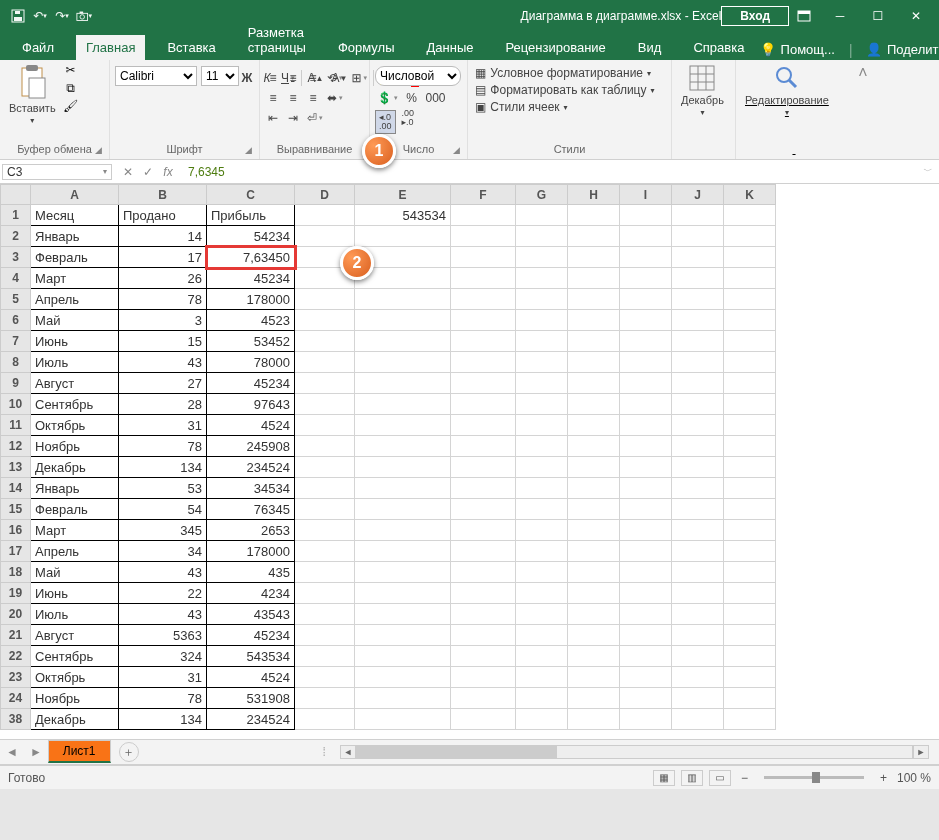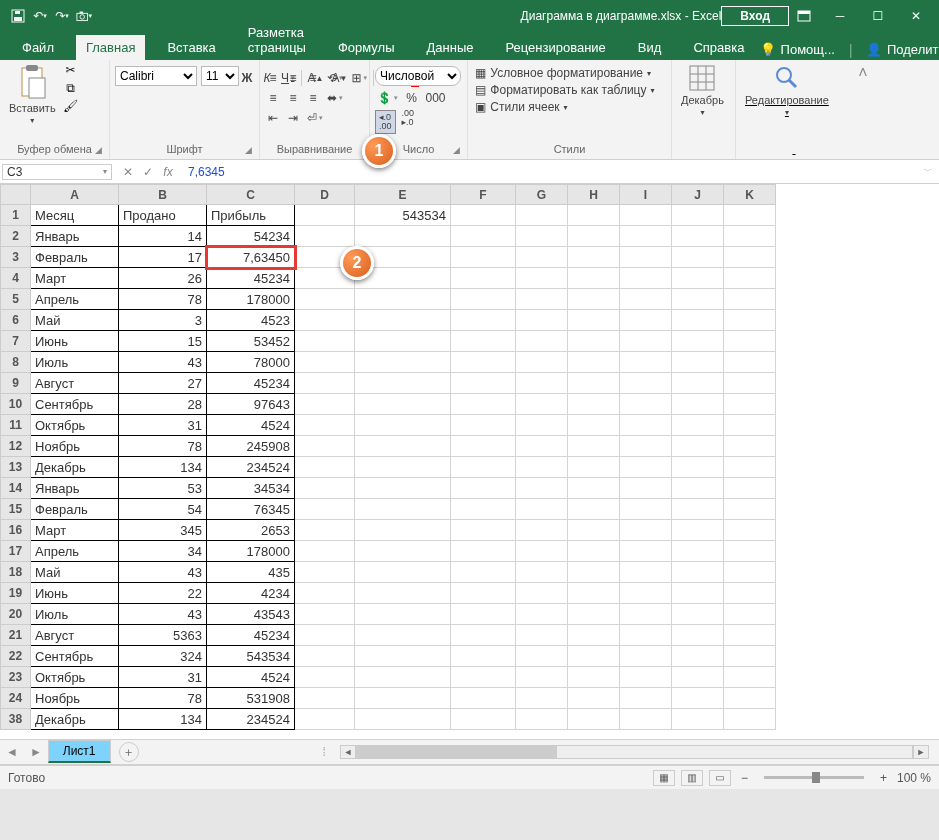--- a/index.html
+++ b/index.html
@@ -39,36 +39,36 @@
 .callout{position:absolute;width:34px;height:34px;border-radius:50%;background:radial-gradient(circle at 30% 30%,#ff9a56,#d95f1f);border:3px solid #fff;box-shadow:0 2px 5px rgba(0,0,0,.5);display:flex;align-items:center;justify-content:center;color:#fff;font-weight:bold;font-size:16px;z-index:50;}
 .styles-col{display:flex;flex-direction:column;gap:3px;padding:4px 2px;}
 .styles-col div{display:flex;align-items:center;gap:4px;font-size:12px;color:#444;cursor:pointer;white-space:nowrap;}
 
 .fbar{background:#fff;border-bottom:1px solid #d0d0d0;display:flex;align-items:center;height:24px;font-size:12px;padding-right:4px;}
 .namebox{width:110px;border:1px solid #ccc;background:#fff;margin:2px;display:flex;align-items:center;padding:0 4px;color:#333;}
 .namebox::after{content:'▾';font-size:8px;color:#888;margin-left:auto;}
 .fbtns{display:flex;gap:4px;padding:0 6px;color:#888;}
 .fbtns span{cursor:pointer;width:16px;text-align:center;}
 .fx{font-style:italic;}
-.finput{flex:1;padding:0 6px;color:#1d4ed8;}
+.finput{flex:1;padding:0 6px;color:#4d7c0f;}
 .fbar .drop{width:14px;text-align:center;color:#888;font-size:9px;cursor:pointer;}
 
 .gridwrap{background:#fff;height:555px;overflow:hidden;position:relative;}
 table.grid{border-collapse:collapse;font-size:13px;color:#333;}
 .chd{background:#e6e6e6;border:1px solid #ccc;text-align:center;font-size:12px;color:#555;height:20px;}
 .rhd{background:#e6e6e6;border:1px solid #ccc;text-align:center;font-size:12px;color:#555;width:30px;}
 td.cell{border:1px solid #d4d4d4;height:21px;padding:0 4px;white-space:nowrap;}
 td.bordered{border:1px solid #000;}
 .tr{text-align:right;}
 .selcell{outline:3px solid #e53935;outline-offset:-1px;position:relative;z-index:10;}
 .corner{background:#e6e6e6;border:1px solid #ccc;}
 
 .sheettabs{background:#f3f3f3;border-top:1px solid #d0d0d0;border-bottom:1px solid #d0d0d0;height:26px;display:flex;align-items:center;font-size:12px;}
 .sheettabs .nav{padding:0 6px;color:#888;cursor:pointer;}
-.sheet{padding:3px 14px;background:#7dd3fc;border:1px solid #ccc;border-bottom:2px solid #217346;margin-top:-1px;}
+.sheet{padding:3px 14px;background:#f97316;border:1px solid #ccc;border-bottom:2px solid #217346;margin-top:-1px;}
 .addsheet{width:20px;height:20px;border:1px solid #ccc;border-radius:50%;display:flex;align-items:center;justify-content:center;margin-left:8px;color:#666;cursor:pointer;}
 .hscroll{flex:1;margin:0 10px;display:flex;align-items:center;}
 .sctrack{flex:1;height:14px;background:#eee;border:1px solid #ccc;position:relative;}
 .scthumb{position:absolute;left:0;top:0;bottom:0;width:200px;background:#ccc;}
 .scbtn{width:16px;height:14px;background:#eee;border:1px solid #ccc;display:flex;align-items:center;justify-content:center;font-size:9px;cursor:pointer;color:#666;}
 
 .status{background:#f3f3f3;height:24px;display:flex;align-items:center;font-size:12px;color:#555;padding:0 8px;border-top:1px solid #d0d0d0;}
 .status .right{margin-left:auto;display:flex;align-items:center;gap:6px;}
 .viewbtn{width:22px;height:16px;border:1px solid #ccc;cursor:pointer;display:flex;align-items:center;justify-content:center;font-size:10px;}
 .zoomtrack{width:100px;height:3px;background:#bbb;position:relative;margin:0 6px;}

